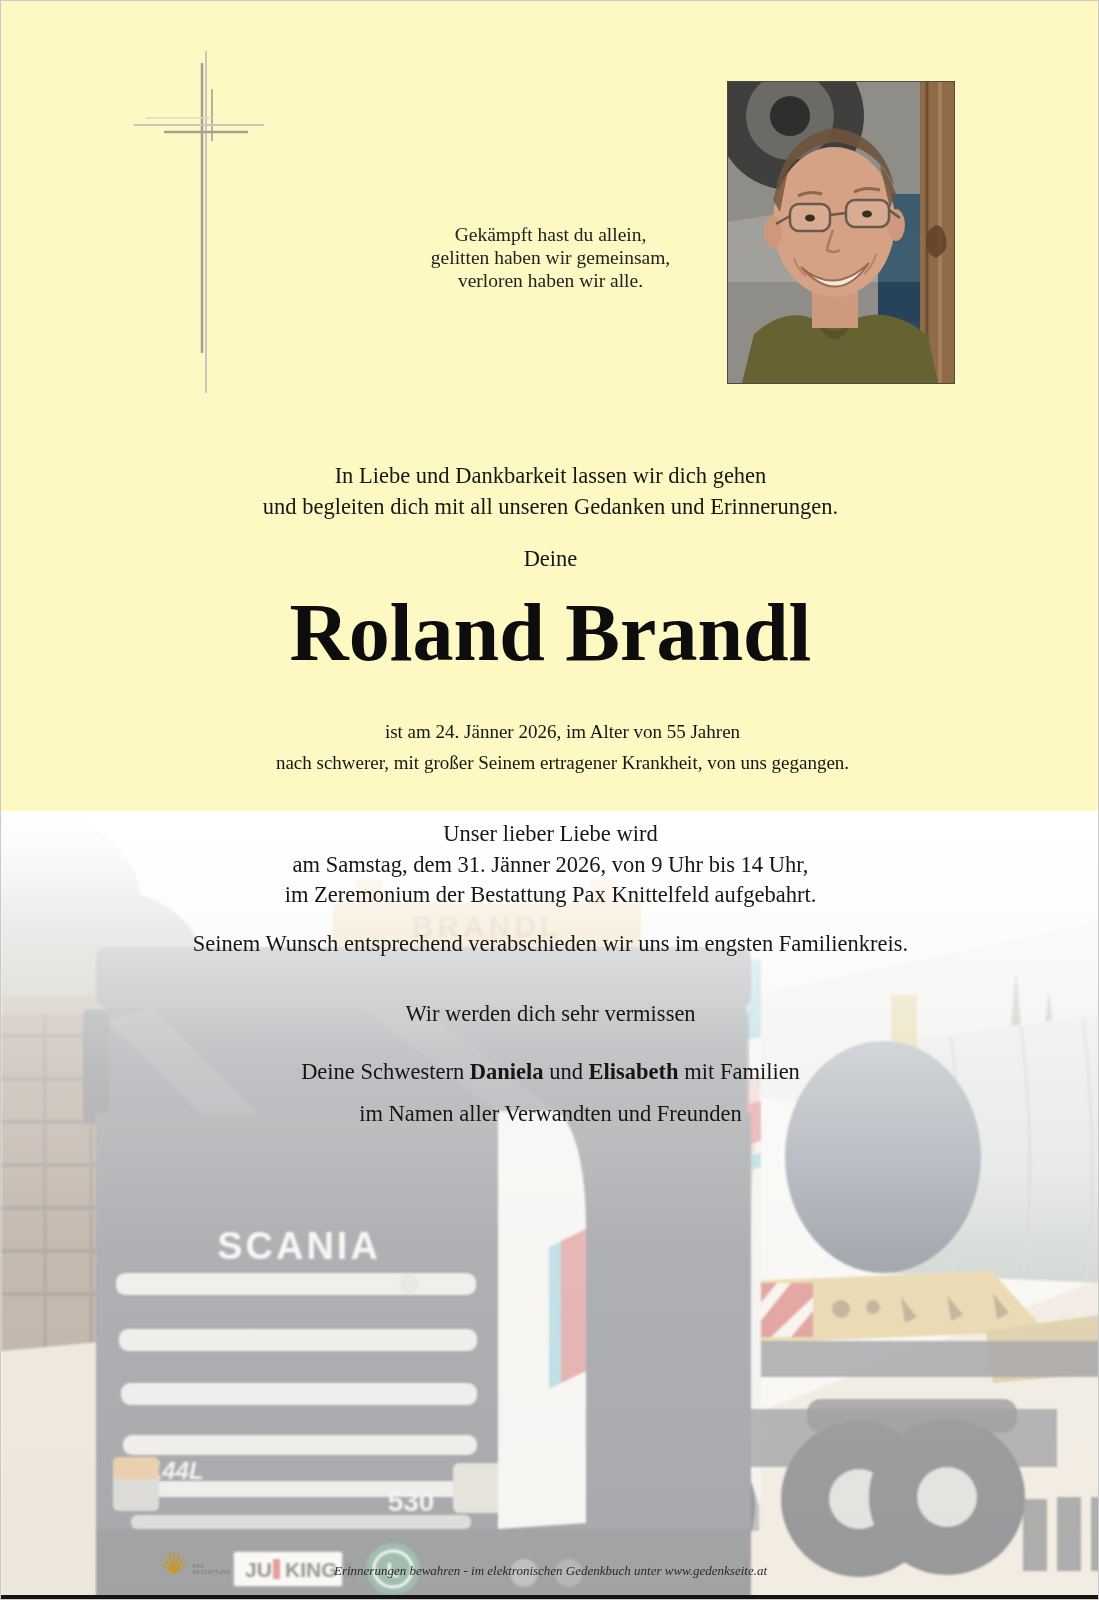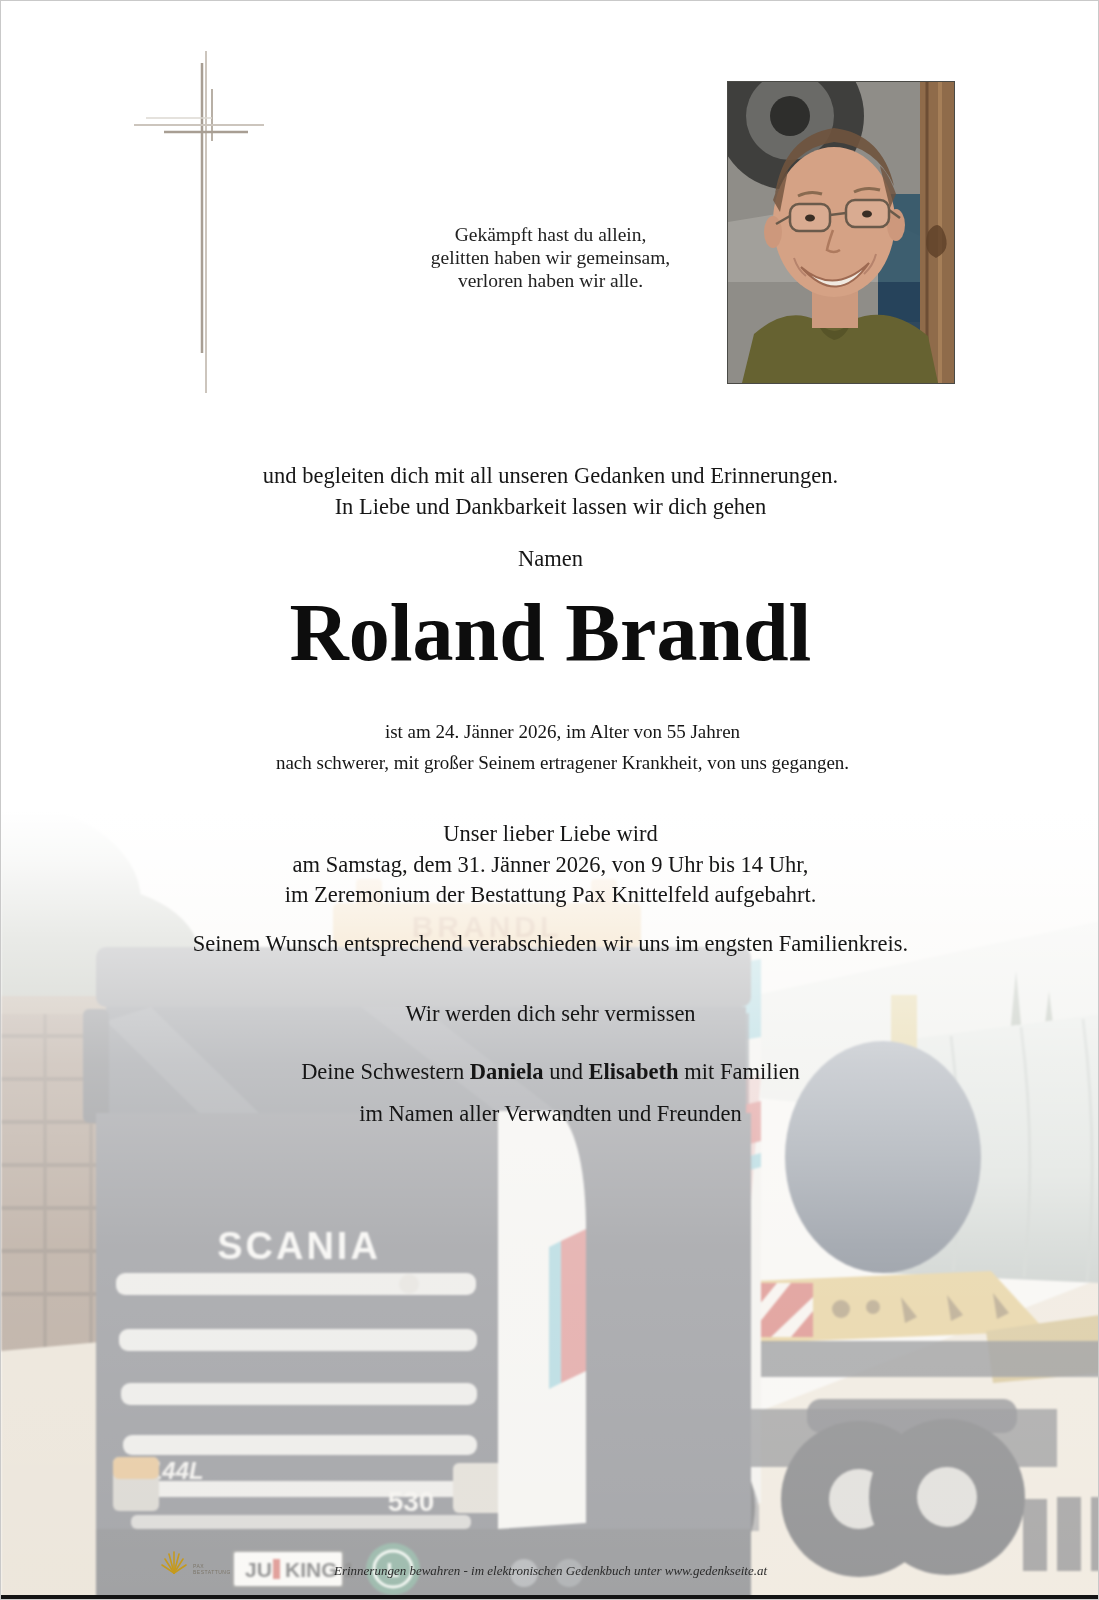--- a/index.html
+++ b/index.html
@@ -1,18 +1,18 @@
 <!DOCTYPE html>
 <html><head>
 <meta charset="utf-8">
 <style>
   html,body{margin:0;padding:0;background:#e8e8e8;}
   .page{
     position:relative;width:1099px;height:1600px;margin:0 auto;
-    background:#ffffff;border:1px solid #c9c9c9;box-sizing:border-box;
+    background:#fef9c3;border:1px solid #c9c9c9;box-sizing:border-box;
     overflow:hidden;font-family:"Liberation Serif","DejaVu Serif",serif;color:#161616;
   }
   .abs{position:absolute;}
   .centered{left:0;width:1099px;text-align:center;}
   .quote{top:222px;font-size:19.5px;line-height:23px;color:#222;}
   .intro{top:460px;font-size:22.5px;line-height:30.5px;}
   .salutation{top:545px;font-size:22.5px;}
   .deceased-name{top:586px;font-size:82px;font-weight:bold;line-height:92px;letter-spacing:0px;color:#0d0d0d;font-family:Liberation Serif, serif;}
   .death{top:716px;font-size:19px;line-height:30.5px;padding-left:12px;}
   .viewing{top:818px;font-size:22.5px;line-height:30.5px;}
@@ -274,25 +274,25 @@
   </div>
 
   <div class="text-layer">
     <div class="centered quote">
       <div>Gekämpft hast du allein,</div>
       <div>gelitten haben wir gemeinsam,</div>
       <div>verloren haben wir alle.</div>
     </div>
 
     <div class="centered intro">
+      <div>In Liebe und Dankbarkeit lassen wir dich gehen</div>
       <div>und begleiten dich mit all unseren Gedanken und Erinnerungen.</div>
-      <div>In Liebe und Dankbarkeit lassen wir dich gehen</div>
-    </div>
-
-    <div class="centered salutation">Namen</div>
+    </div>
+
+    <div class="centered salutation">Deine</div>
 
     <div class="centered deceased-name">Roland Brandl</div>
 
     <div class="centered death">
       <div>ist am 24. Jänner 2026, im Alter von 55 Jahren</div>
       <div>nach schwerer, mit großer Seinem ertragener Krankheit, von uns gegangen.</div>
     </div>
 
     <div class="centered viewing">
       <div>Unser lieber Liebe wird</div>

